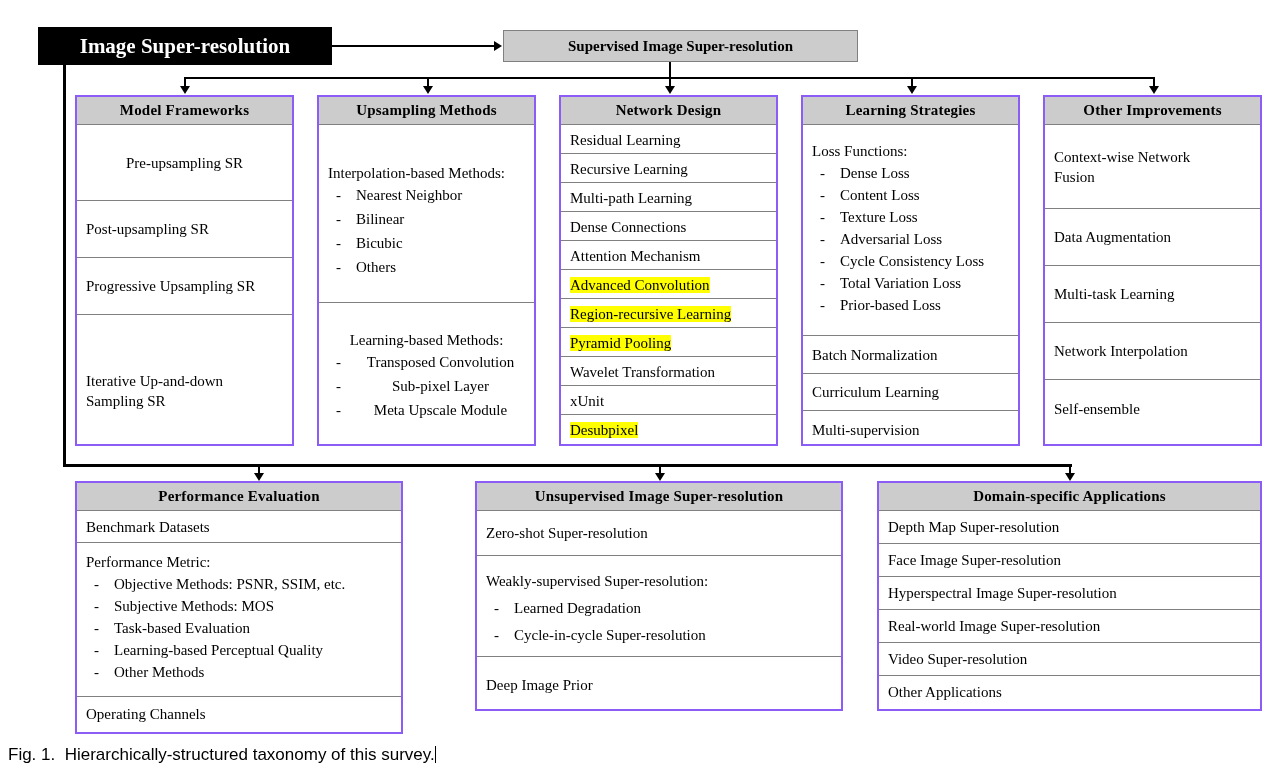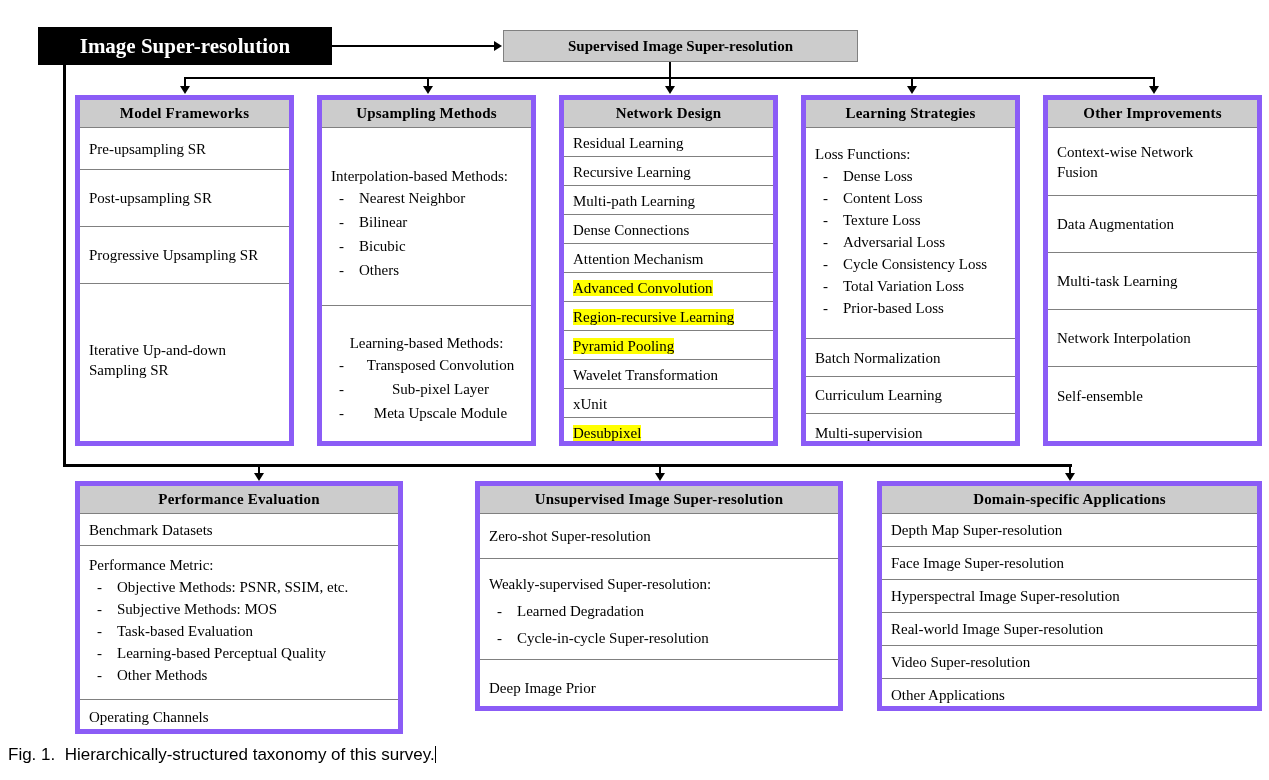--- a/index.html
+++ b/index.html
@@ -6,21 +6,21 @@
   body{
     width:1269px;height:780px;
     font-family:"Liberation Serif","DejaVu Serif",serif;
     color:#000;
     position:relative;
     overflow:hidden;
   }
   #root{position:absolute;left:0;top:0;width:1269px;height:780px;}
 
   
-  .box{position:absolute;box-sizing:border-box;background:#fff;border:5px solid #8b5cf6;}
+  .box{position:absolute;box-sizing:border-box;background:#fff;border:2px solid #8b5cf6;}
   .bhead{
     background:#cccccc;border-bottom:1px solid #808080;
     font-weight:bold;font-size:15px;text-align:center;
     line-height:26px;height:27px;letter-spacing:.2px;
   }
   .row{
     box-sizing:border-box;
     border-bottom:1px solid #808080;
     font-size:15px;
     padding:5px 9px;
@@ -121,21 +121,21 @@
   <div class="arrow-down" style="left:254px;top:473px;"></div>
 
   <div class="ln lnv" style="left:659px;top:464px;height:11px;"></div>
   <div class="arrow-down" style="left:655px;top:473px;"></div>
 
   <div class="ln lnv" style="left:1069px;top:464px;height:11px;"></div>
   <div class="arrow-down" style="left:1065px;top:473px;"></div>
 
   <div class="box" style="left:75px;top:95px;width:219px;height:351px;">
     <div class="bhead">Model Frameworks</div>
-    <div class="row pad-lg" style="height:42px;display:flex;align-items:center;">
+    <div class="row pad-lg" style="height:76px;display:flex;align-items:center;justify-content:center;">
       <span>Pre-upsampling SR</span>
     </div>
     <div class="row pad-lg" style="height:57px;display:flex;align-items:center;">
       <span>Post-upsampling SR</span>
     </div>
     <div class="row pad-lg" style="height:57px;display:flex;align-items:center;">
       <span>Progressive Upsampling SR</span>
     </div>
     <div class="row pad-lg" style="height:151px;display:flex;align-items:center;">
       <span style="display:block;max-width:160px;">Iterative Up-and-down Sampling SR</span>
@@ -198,21 +198,21 @@
     <div class="row" style="height:37px;display:flex;align-items:center;">
         <span>Curriculum Learning</span>
       </div>
     <div class="row" style="height:38px;display:flex;align-items:center;">
         <span>Multi-supervision</span>
       </div>
   </div>
 
   <div class="box" style="left:1043px;top:95px;width:219px;height:351px;">
     <div class="bhead">Other Improvements</div>
-    <div class="row" style="height:68px;display:flex;align-items:center;">
+    <div class="row" style="height:84px;display:flex;align-items:center;">
       <span style="display:block;max-width:165px;">Context-wise Network Fusion</span>
     </div>
     <div class="row" style="height:57px;display:flex;align-items:center;">
         <span>Data  Augmentation</span>
       </div>
     <div class="row" style="height:57px;display:flex;align-items:center;">
         <span>Multi-task Learning</span>
       </div>
     <div class="row" style="height:57px;display:flex;align-items:center;">
         <span>Network  Interpolation</span>

